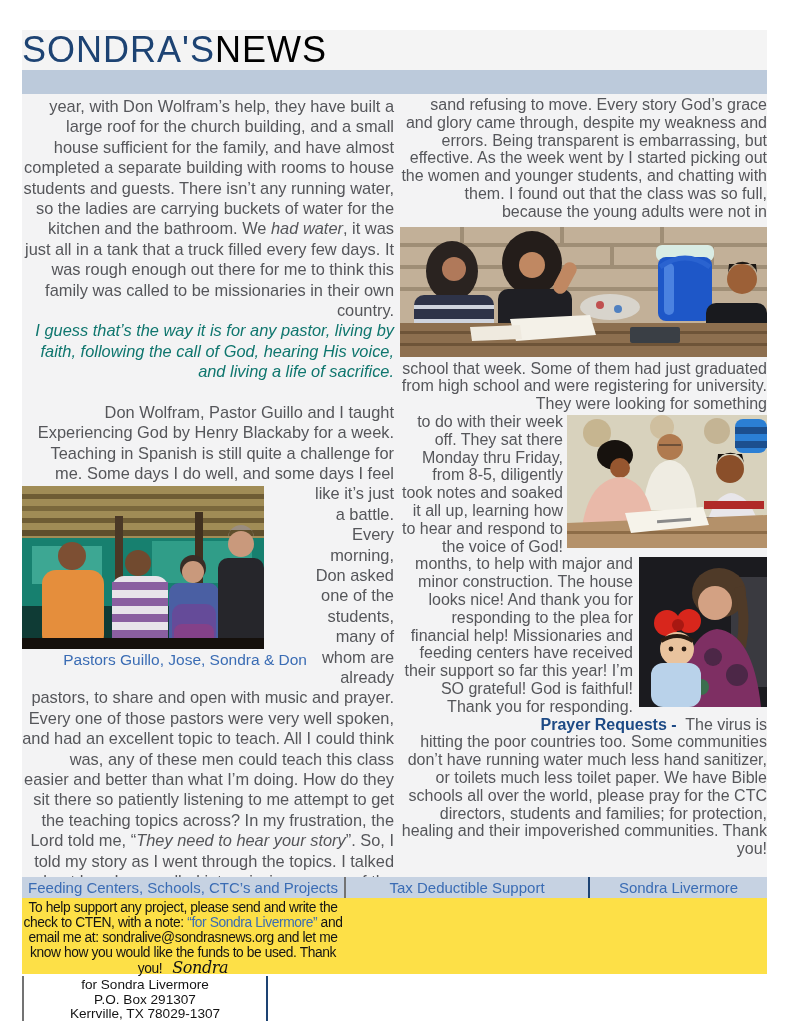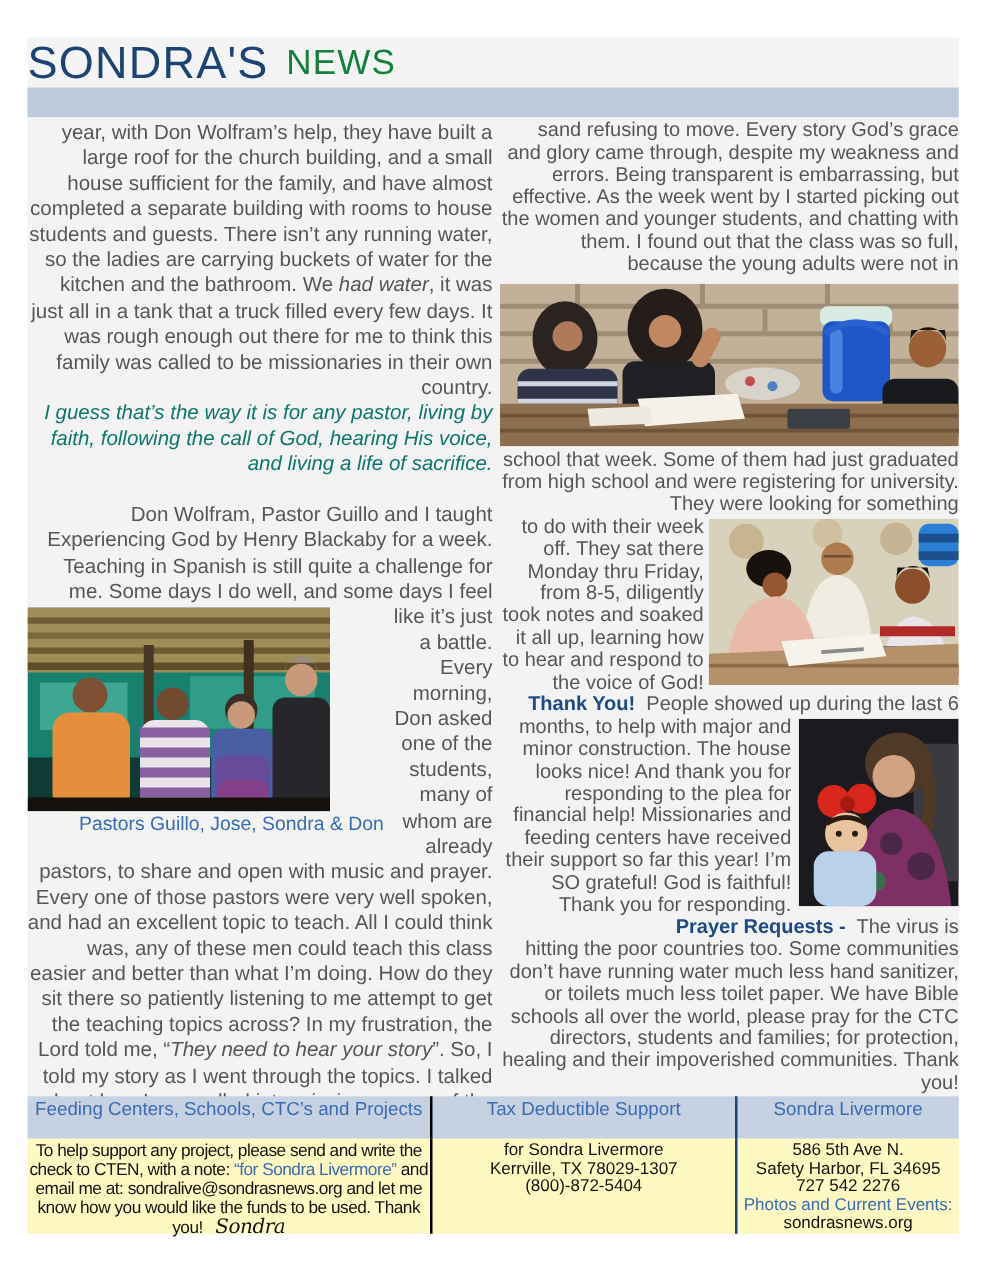--- a/index.html
+++ b/index.html
@@ -4,21 +4,21 @@
 <style>
   html,body{margin:0;padding:0;background:#ffffff;}
   .page{position:relative;width:789px;height:1021px;margin:0 auto;background:#ffffff;
         font-family:"Liberation Sans",sans-serif;overflow:hidden;}
   .inner{margin:0 22px;}
 
   
   .masthead{margin-top:30px;height:40px;background:#f4f4f4;text-align:center;
             display:flex;align-items:center;}
   .masthead .t1{color:#1d4373;font-size:36px;letter-spacing:1px;}
-  .masthead .t2{color:#15803d;font-size:28px;margin-left:14px;letter-spacing:1px;}
+  .masthead .t2{color:#000000;font-size:36px;letter-spacing:1px;}
   .topbar{height:24px;background:#bccadb;}
 
   
   .bodywrap{background:#f3f3f4;height:783px;overflow:hidden;display:flex;gap:6px;padding-top:2px;box-sizing:border-box;}
   .col{box-sizing:border-box;text-align:right;color:#55565a;}
   .col-left{width:372px;font-size:16.4px;line-height:20.4px;}
   .col-right{width:367px;font-size:16px;line-height:17.8px;}
   .col p{margin:0;}
   .col .sp{margin-top:20px;}
   .ital{font-style:italic;}
@@ -33,25 +33,25 @@
   .fig-full svg{display:block;}
   .fig-right3{float:right;width:200px;margin:2px 0 3px 4px;}
   .fig-right4{float:right;width:128px;margin:2px 0 4px 6px;}
   .fig-right3 svg,.fig-right4 svg{display:block;}
   .leadline{margin:0;}
 
   
   .fgrid{display:flex;}
   .fcell{box-sizing:border-box;}
   .fc1{width:322px;}
-  .fc2{width:246px;border-left:2px solid #000000;border-right:2px solid #1d4373;}
+  .fc2{width:246px;border-left:2px solid #737373;border-right:2px solid #1d4373;}
   .fc3{width:177px;}
-  .fhead{background:#c6d2e2;height:34px;}
+  .fhead{background:#c6d2e2;height:21px;}
   .fhead .fcell{color:#3a6cb4;font-size:15px;line-height:21px;text-align:center;}
-  .fbody{background:#fef9c3;height:76px;}
+  .fbody{background:#fde047;height:76px;flex-direction:column;}
   .fbody .fcell{text-align:center;color:#141414;padding-top:2px;}
   .fc1 .cond{font-size:13.8px;line-height:15px;letter-spacing:-0.4px;}
   .blue-link{color:#3a6cb4;}
   .sig{font-family:"DejaVu Serif",serif;font-style:italic;font-size:16px;margin-left:10px;}
   .fc2 .org{font-weight:bold;font-size:14px;line-height:15px;}
   .fline{font-size:13.6px;line-height:14.6px;}
 
   .donbar{position:relative;margin-top:6px;height:25px;background:#c6d2e2;
           text-align:center;line-height:25px;}
   .donbar .lbl{color:#3a6cb4;font-size:14.5px;}
@@ -196,21 +196,20 @@
 
           <polygon points="0,108 200,100 200,133 0,133" fill="#b4916a"></polygon>
           <rect x="0" y="116" width="200" height="3" fill="#8d6c47"></rect>
           <polygon points="58,98 136,92 142,110 64,118" fill="#f6f3ea"></polygon>
           <rect x="90" y="104" width="34" height="3" fill="#8a8a8a" transform="rotate(-4 107 105)"></rect>
         </svg>
       </figure>
 
       <p>to do with their week off. They sat there Monday thru Friday, from 8-5, diligently took notes and soaked it all up, learning how to hear and respond to the voice of God!</p>
 
-      <p class="leadline"><span class="label-blue">Thank You!</span>&nbsp; <span>People showed up during the last 6</span></p>
 
       <figure class="fig-right4">
         <svg width="128" height="150" viewBox="0 0 128 150">
           <rect width="128" height="150" fill="#1b1b1f"></rect>
           <rect x="92" y="20" width="36" height="110" fill="#3a3a40"></rect>
 
           <ellipse cx="80" cy="36" rx="27" ry="25" fill="#4f3a28"></ellipse>
           <circle cx="76" cy="46" r="17" fill="#d3a183"></circle>
           <path d="M100 30 q8 30 2 60" stroke="#4f3a28" stroke-width="10" fill="none"></path>
           <path d="M40 150 q6 -74 38 -78 q36 4 44 78 z" fill="#7e2f63"></path>
@@ -241,20 +240,21 @@
     <div class="fcell fc2">Tax Deductible Support</div>
     <div class="fcell fc3">Sondra Livermore</div>
   </div>
 
   <div class="inner fgrid fbody">
     <div class="fcell fc1">
       <div class="cond"><span>To help support any project, please send and write the check to CTEN, with a note: </span><span class="blue-link">“for Sondra Livermore”</span><span> and email me at: sondralive@sondrasnews.org and let me know how you would like the funds to be used. Thank you!</span><span class="sig">Sondra</span></div>
     </div>
     <div class="fcell fc2">
       <div class="fline">for Sondra Livermore</div>
+      <div class="fline">P.O. Box 291307</div>
       <div class="fline">Kerrville, TX 78029-1307</div>
       <div class="fline">(800)-872-5404</div>
     </div>
     <div class="fcell fc3">
       <div class="fline">586 5th Ave N.</div>
       <div class="fline">Safety Harbor, FL 34695</div>
       <div class="fline">727 542 2276</div>
       <div class="fline blue-link">Photos and Current Events:</div>
       <div class="fline">sondrasnews.org</div>
     </div>

